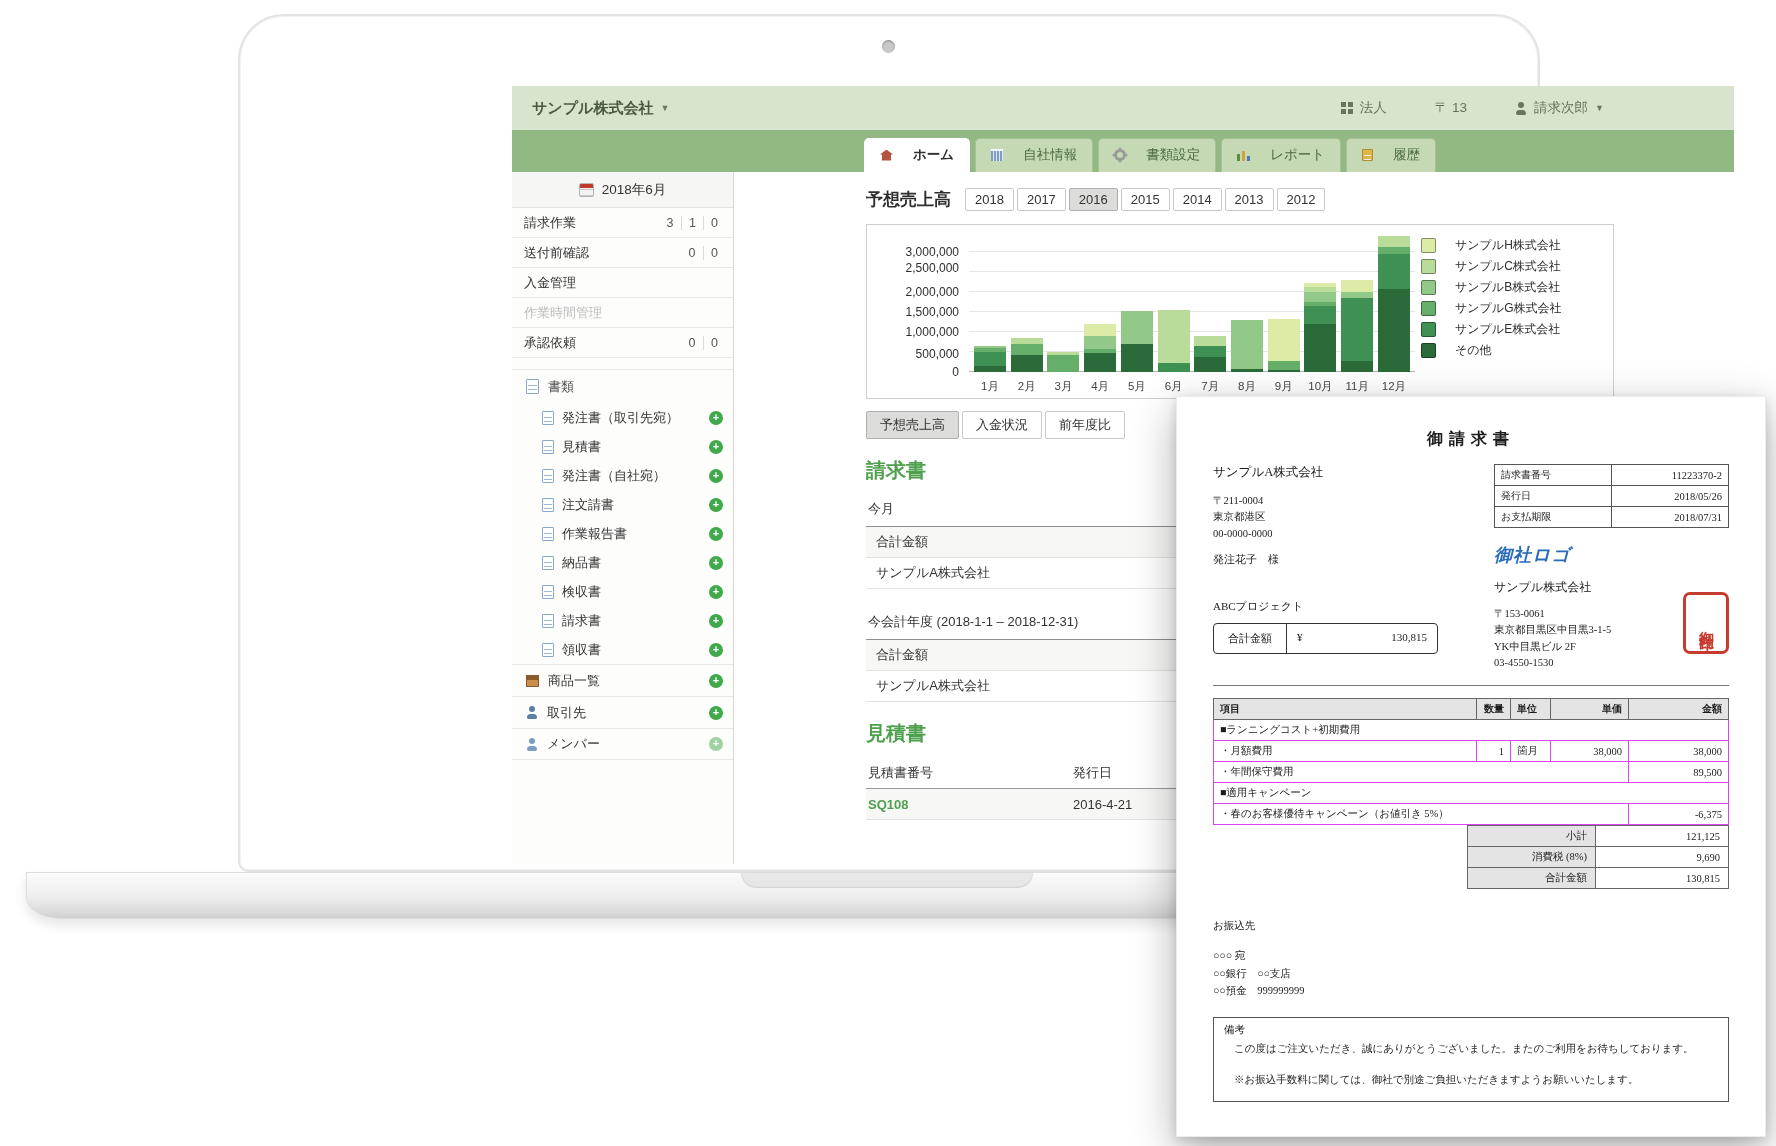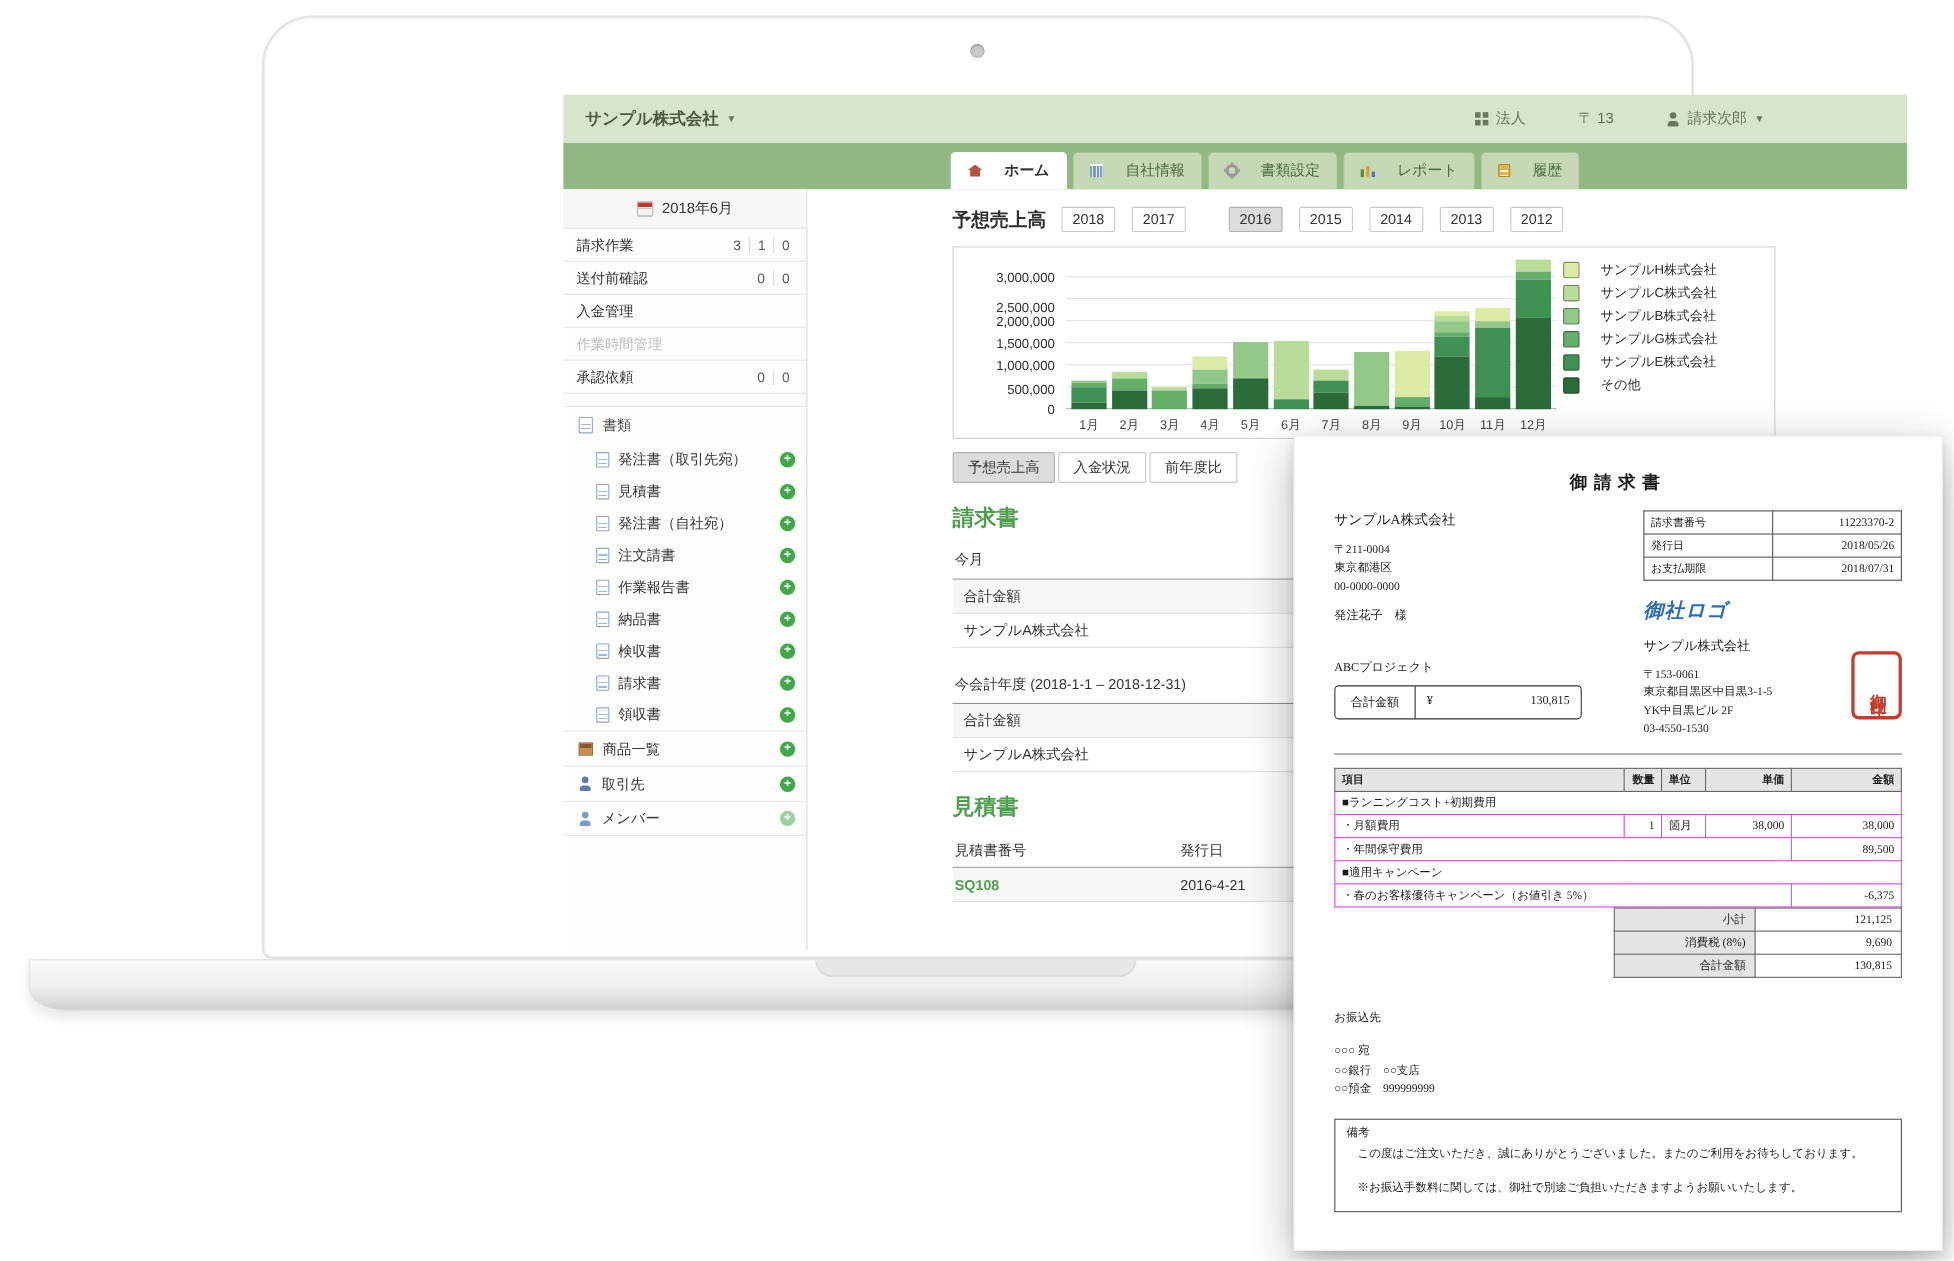--- a/index.html
+++ b/index.html
@@ -58,24 +58,24 @@
     border-top:1px solid #e8e8e6; position:relative; }
   .other-row:last-child { border-bottom:1px solid #e8e8e6; }
   .plus { position:absolute; right:10px; width:14px; height:14px; border-radius:50%;
     background:#41a94b; color:#fff; font-size:11px; line-height:13px; text-align:center; font-weight:bold; }
   .plus.muted { background:#9fd0a2; }
 
   
   .main { flex:1; padding:16px 0 0 132px; position:relative; }
   .title-row { display:flex; align-items:center; gap:14px; }
   .page-title { font-size:17px; font-weight:700; color:#2e2e2e; }
-  .years { display:flex; gap:15px; }
+  .years { display:flex; gap:3px; }
   .ybtn { padding:3px 9px; border:1px solid #c9c9c9; background:#fff; font-size:13px;
     color:#333; border-radius:2px; }
-  .ybtn.active { background:#dcdcda; border-color:#b0b0b0;margin-left:24px; }
+  .ybtn.active { background:#dcdcda; border-color:#b0b0b0; }
 
   .chart-box { margin-top:13px; width:748px; height:175px; border:1px solid #cfcfcf;
     position:relative; background:#fff; }
   .ylabel { position:absolute; left:0; width:92px; text-align:right; font-size:12px; color:#2e2e2e; }
   .plot { position:absolute; left:102px; right:198px; top:8px; bottom:26px; }
   .gridline { position:absolute; left:0; right:0; height:1px; background:#e5e5e5; }
   .axisline { position:absolute; left:0; right:0; bottom:0; height:1px; background:#b3b3b3; }
   .bars { position:absolute; inset:0; display:flex; align-items:flex-end;
     justify-content:space-between; padding:0 5px; }
   .stack { width:32px; display:flex; flex-direction:column-reverse; }
@@ -374,21 +374,21 @@
               </div>
           </div>
 
           <div class="chart-box">
             <div>
                 <div class="ylabel" style="bottom: 19px;">0</div>
                 <div class="ylabel" style="bottom: 37px; margin-top: 32px;">500,000</div>
                 <div class="ylabel" style="bottom: 59px;">1,000,000</div>
                 <div class="ylabel" style="bottom: 79px;">1,500,000</div>
                 <div class="ylabel" style="bottom: 99px;">2,000,000</div>
-                <div class="ylabel" style="bottom: 111px;">2,500,000</div>
+                <div class="ylabel" style="bottom: 123px;">2,500,000</div>
                 <div class="ylabel" style="bottom: 139px;">3,000,000</div>
               </div>
             <div class="plot">
               <div>
                   <div class="gridline" style="bottom: 20px;"></div>
                   <div class="gridline" style="bottom: 40px;"></div>
                   <div class="gridline" style="bottom: 60px;"></div>
                   <div class="gridline" style="bottom: 80px;"></div>
                   <div class="gridline" style="bottom: 100px;"></div>
                   <div class="gridline" style="bottom: 120px;"></div>

